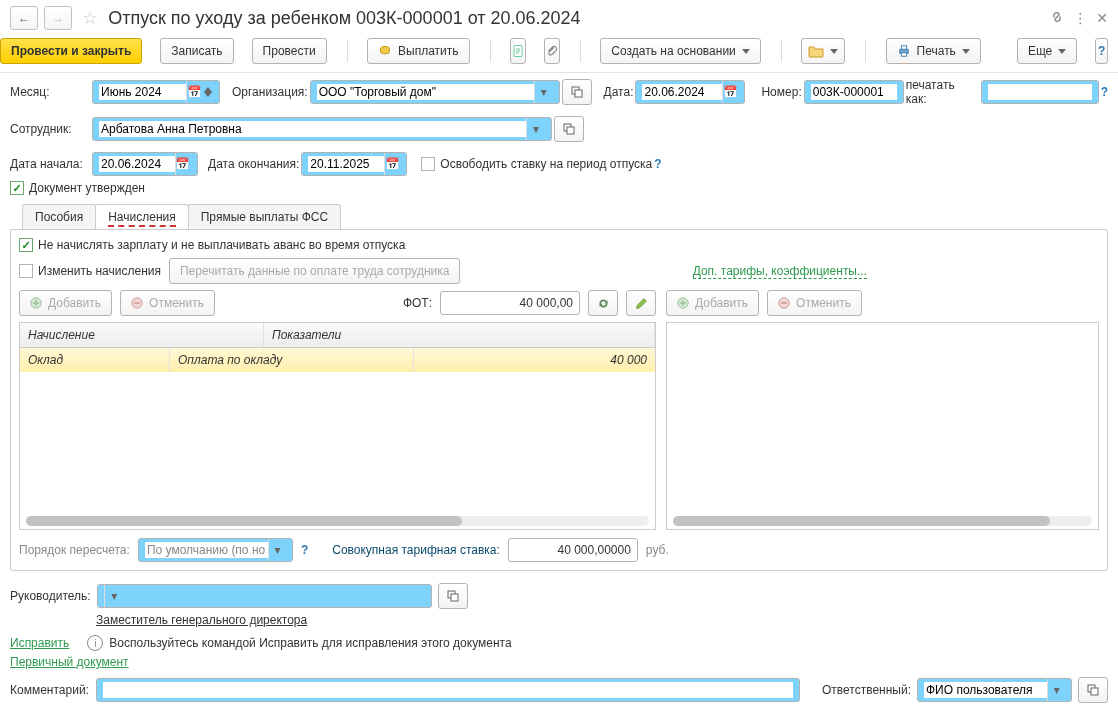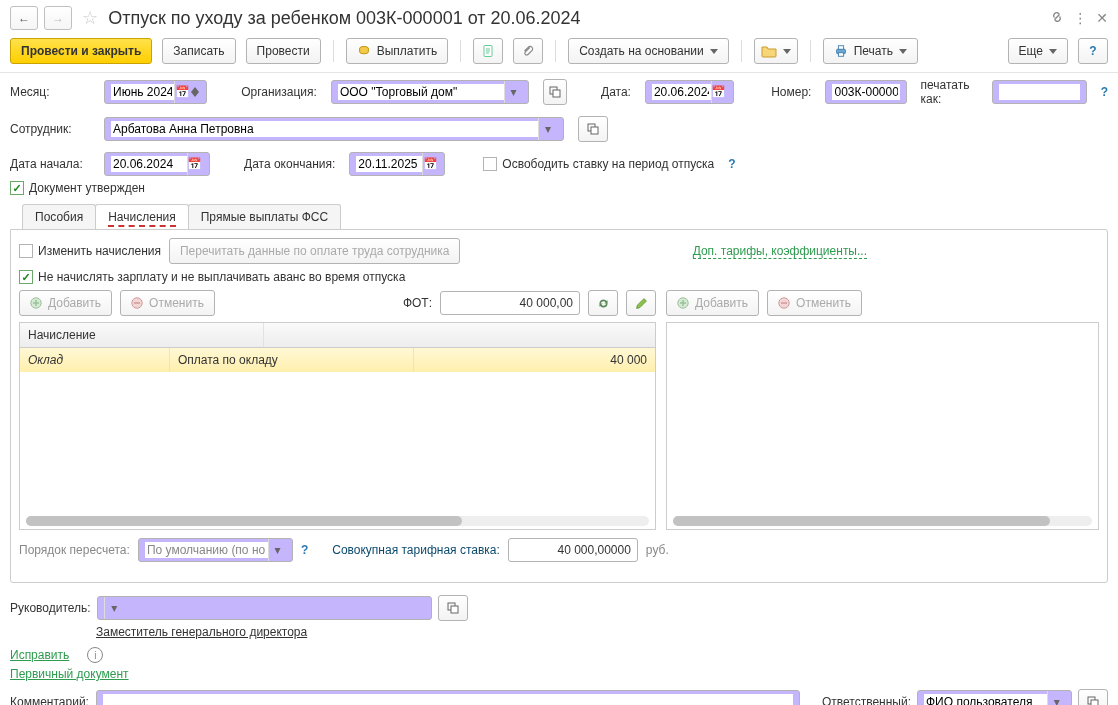--- a/index.html
+++ b/index.html
@@ -4,31 +4,31 @@
 <style>
   * { box-sizing: border-box; }
   body { margin:0; font-family: Arial, sans-serif; font-size: 12px; color:#333; background:#fff; width:1118px; }
   .topbar { display:flex; align-items:center; padding:6px 10px 4px 10px; gap:6px; }
   .icon-btn { width:28px; height:24px; border:1px solid #c0c0c0; background:linear-gradient(#fff,#f5f5f5); border-radius:3px; display:flex; align-items:center; justify-content:center; cursor:pointer; color:#555; }
   .icon-btn.disabled { color:#bbb; }
   .star { color:#ccc; font-size:18px; margin:0 4px; }
   .title { font-size:18px; color:#333; flex:1; }
   .right-icons { display:flex; gap:8px; align-items:center; color:#888; }
 
-  .toolbar { display:flex; align-items:center; padding:4px 10px 8px 10px; gap:10px; border-bottom:1px solid #e5e5e5; }
+  .toolbar { display:flex; align-items:center; padding:4px 10px 8px 0; gap:18px; border-bottom:1px solid #e5e5e5; }
   .btn { height:26px; padding:0 10px; border:1px solid #b3b3b3; background:linear-gradient(#fff,#f3f3f3); border-radius:3px; display:inline-flex; align-items:center; gap:6px; cursor:pointer; white-space:nowrap; }
   .btn.primary { background:linear-gradient(#ffe14a,#ffcf00); border-color:#c9a400; font-weight:bold; }
   .btn .caret { border-left:4px solid transparent; border-right:4px solid transparent; border-top:5px solid #666; display:inline-block; }
   .btn.small { width:30px; padding:0; justify-content:center; }
   .sep { width:1px; height:22px; background:#ddd; margin:0 2px; }
   .spacer { flex:1; }
 
-  .form-row { display:flex; align-items:center; padding:5px 10px; gap:14px; }
+  .form-row { display:flex; align-items:center; padding:5px 10px; gap:2px; }
   .lbl { min-width:80px; text-align:left; color:#333; }
-  .inp { height:24px; border:1px solid #b3b3b3; border-radius:3px; padding:0 6px; background:#c4b5fd; display:flex; align-items:center; }
+  .inp { height:24px; border:1px solid #b3b3b3; border-radius:3px; padding:0 6px; background:#7dd3fc; display:flex; align-items:center; }
   .inp input { border:none; outline:none; width:100%; font:inherit; }
   .inp .ic { width:20px; height:22px; display:flex; align-items:center; justify-content:center; border-left:1px solid #ddd; color:#666; cursor:pointer; }
 
   .checkbox { display:flex; align-items:flex-start; gap:5px; }
   .checkbox .box { width:14px; height:14px; border:1px solid #6ba96b; background:#fff; display:flex; align-items:center; justify-content:center; }
   .checkbox .box.checked::after { content:"✓"; color:#1e8a1e; font-size:11px; font-weight:bold; }
 
   .tabs { display:flex; margin:4px 10px 0 22px; }
   .tab { padding:5px 12px; border:1px solid #ccc; border-bottom:none; background:#f5f5f5; cursor:pointer; border-radius:3px 3px 0 0; margin-right:-1px; position:relative; }
   .tab.active { background:#fff; z-index:2; }
@@ -37,21 +37,21 @@
   .panel { border:1px solid #ccc; margin:0 10px 8px 10px; padding:8px; border-radius:0 3px 3px 3px; }
   .panel-row { display:flex; align-items:center; gap:8px; margin-bottom:6px; }
   .btn.disabled { color:#aaa; }
 
   .cols { display:flex; gap:10px; }
   .c-left { width:637px; }
   .c-right { flex:1; }
 
   .table-wrap { border:1px solid #ccc; height:208px; overflow:hidden; position:relative; }
   .thead { display:flex; background:linear-gradient(#fafafa,#ededed); border-bottom:1px solid #ccc; }
-  .th, .td { padding:5px 8px; border-right:1px solid #e2e2e2; }
+  .th, .td { padding:5px 8px; border-right:1px solid #e2e2e2;font-style:italic; }
   .trow { display:flex; }
   .trow.sel { background:linear-gradient(#fff8d5,#ffefad); }
   .scrollbar { position:absolute; left:6px; right:6px; bottom:3px; height:10px; background:#eee; border-radius:5px; }
   .scrollbar .thumb { position:absolute; left:0; width:70%; height:10px; background:#c2c2c2; border-radius:5px; }
 
   .green-link { color:#2e9b4f; cursor:pointer; }
   .green-link.dotted { border-bottom:1px dashed #2e9b4f; }
   .green-link.underline { text-decoration:underline; }
   .help { color:#2a7ab0; cursor:pointer; font-weight:bold; }
   .border-inp { border:1px solid #b3b3b3; border-radius:3px; height:24px; display:flex; align-items:center; background:#fff; }
@@ -202,21 +202,21 @@
 </div>
 
 <div class="form-row">
   <div class="lbl">Дата начала:</div>
   <div class="inp" style="width:106px">
     <input value="20.06.2024" style="">
     <div class="ic">📅</div>
   </div>
   <div style="width:6px"></div>
   <div class="lbl" style="min-width:auto">Дата окончания:</div>
-  <div class="inp" style="width:96px">
+  <div class="inp" style="width:106px">
     <input value="20.11.2025" style="">
     <div class="ic">📅</div>
   </div>
   <div style="width:10px"></div>
   <label class="checkbox">
     <span class="box" style="border-color:#b3b3b3"></span>
     <span>Освободить ставку на период отпуска</span>
   </label>
   <span class="help">?</span>
 </div>
@@ -228,37 +228,37 @@
   </label>
 </div>
 
 <div class="tabs">
   <div class="tab"><span>Пособия</span></div>
   <div class="tab active"><span>Начисления</span></div>
   <div class="tab"><span>Прямые выплаты ФСС</span></div>
 </div>
 
 <div class="panel">
+  <div class="panel-row">
+    <label class="checkbox">
+      <span class="box checked"></span>
+      <span>Не начислять зарплату и не выплачивать аванс во время отпуска</span>
+    </label>
+  </div>
   <div class="panel-row">
     <label class="checkbox">
       <span class="box" style="border-color:#b3b3b3"></span>
       <span>Изменить начисления</span>
     </label>
     <div class="btn disabled">
         <span>Перечитать данные по оплате труда сотрудника</span>
       </div>
     <div class="spacer"></div>
     <span class="green-link dotted" style="margin-right:232px">Доп. тарифы, коэффициенты...</span>
   </div>
-  <div class="panel-row">
-    <label class="checkbox">
-      <span class="box checked"></span>
-      <span>Не начислять зарплату и не выплачивать аванс во время отпуска</span>
-    </label>
-  </div>
 
   <div class="cols">
     <div class="c-left">
       <div class="panel-row">
         <div class="btn disabled">
           <svg width="12" height="12" viewBox="0 0 12 12">
               <circle cx="6" cy="6" r="5.2" fill="#d5ead5" stroke="#9cc09c"></circle>
               <path d="M6 3v6M3 6h6" stroke="#9cc09c" stroke-width="1.5"></path>
             </svg>
           <span>Добавить</span>
@@ -282,20 +282,21 @@
         </div>
         <div class="btn small">
           <svg width="13" height="13" viewBox="0 0 16 16">
               <path d="M2 14l1-4 8-8 3 3-8 8z" fill="#8bc34a" stroke="#5a8c2e"></path>
             </svg>
         </div>
       </div>
       <div class="table-wrap">
         <div class="thead">
           <div class="th" style="width:244px">Начисление</div>
+          <div class="th" style="flex:1">Показатели</div>
         </div>
         <div class="trow sel">
           <div class="td" style="width:150px;font-style:italic">Оклад</div>
           <div class="td" style="width:244px">Оплата по окладу</div>
           <div class="td" style="flex:1;text-align:right;border-right:none">40 000</div>
         </div>
         <div class="scrollbar">
             <div class="thumb"></div>
           </div>
       </div>
@@ -319,21 +320,21 @@
         </div>
       </div>
       <div class="table-wrap">
         <div class="scrollbar">
             <div class="thumb" style="width:90%"></div>
           </div>
       </div>
     </div>
   </div>
 
-  <div class="panel-row" style="margin-top:8px;margin-bottom:12px">
+  <div class="panel-row" style="margin-top:8px;margin-bottom:0">
     <span style="color:#888">Порядок пересчета:</span>
     <div class="inp" style="width:155px">
       <input style="color: rgb(136, 136, 136);" value="По умолчанию (по норм">
       <div class="ic">▾</div>
     </div>
     <span class="help">?</span>
     <div style="width:8px"></div>
     <span style="color:#0c4a6e">Совокупная тарифная ставка:</span>
     <div class="border-inp" style="width:130px;justify-content:flex-end;padding:0 6px">
       <span>40 000,00000</span>
@@ -355,20 +356,21 @@
   </div>
 </div>
 <div class="footer-row" style="padding-top:0">
   <div class="lbl"></div>
   <span class="ul-link">Заместитель генерального директора</span>
 </div>
 <div class="footer-row">
   <span class="green-link underline">Исправить</span>
   <span style="width:6px"></span>
   <span class="info-ic">i</span>
+  <span>Воспользуйтесь командой Исправить для исправления этого документа</span>
 </div>
 <div class="footer-row" style="padding-top:0">
   <span class="green-link underline">Первичный документ</span>
 </div>
 <div class="footer-row">
   <div class="lbl">Комментарий:</div>
   <div class="inp" style="flex:1">
       <input style="">
     </div>
   <div style="width:10px"></div>

